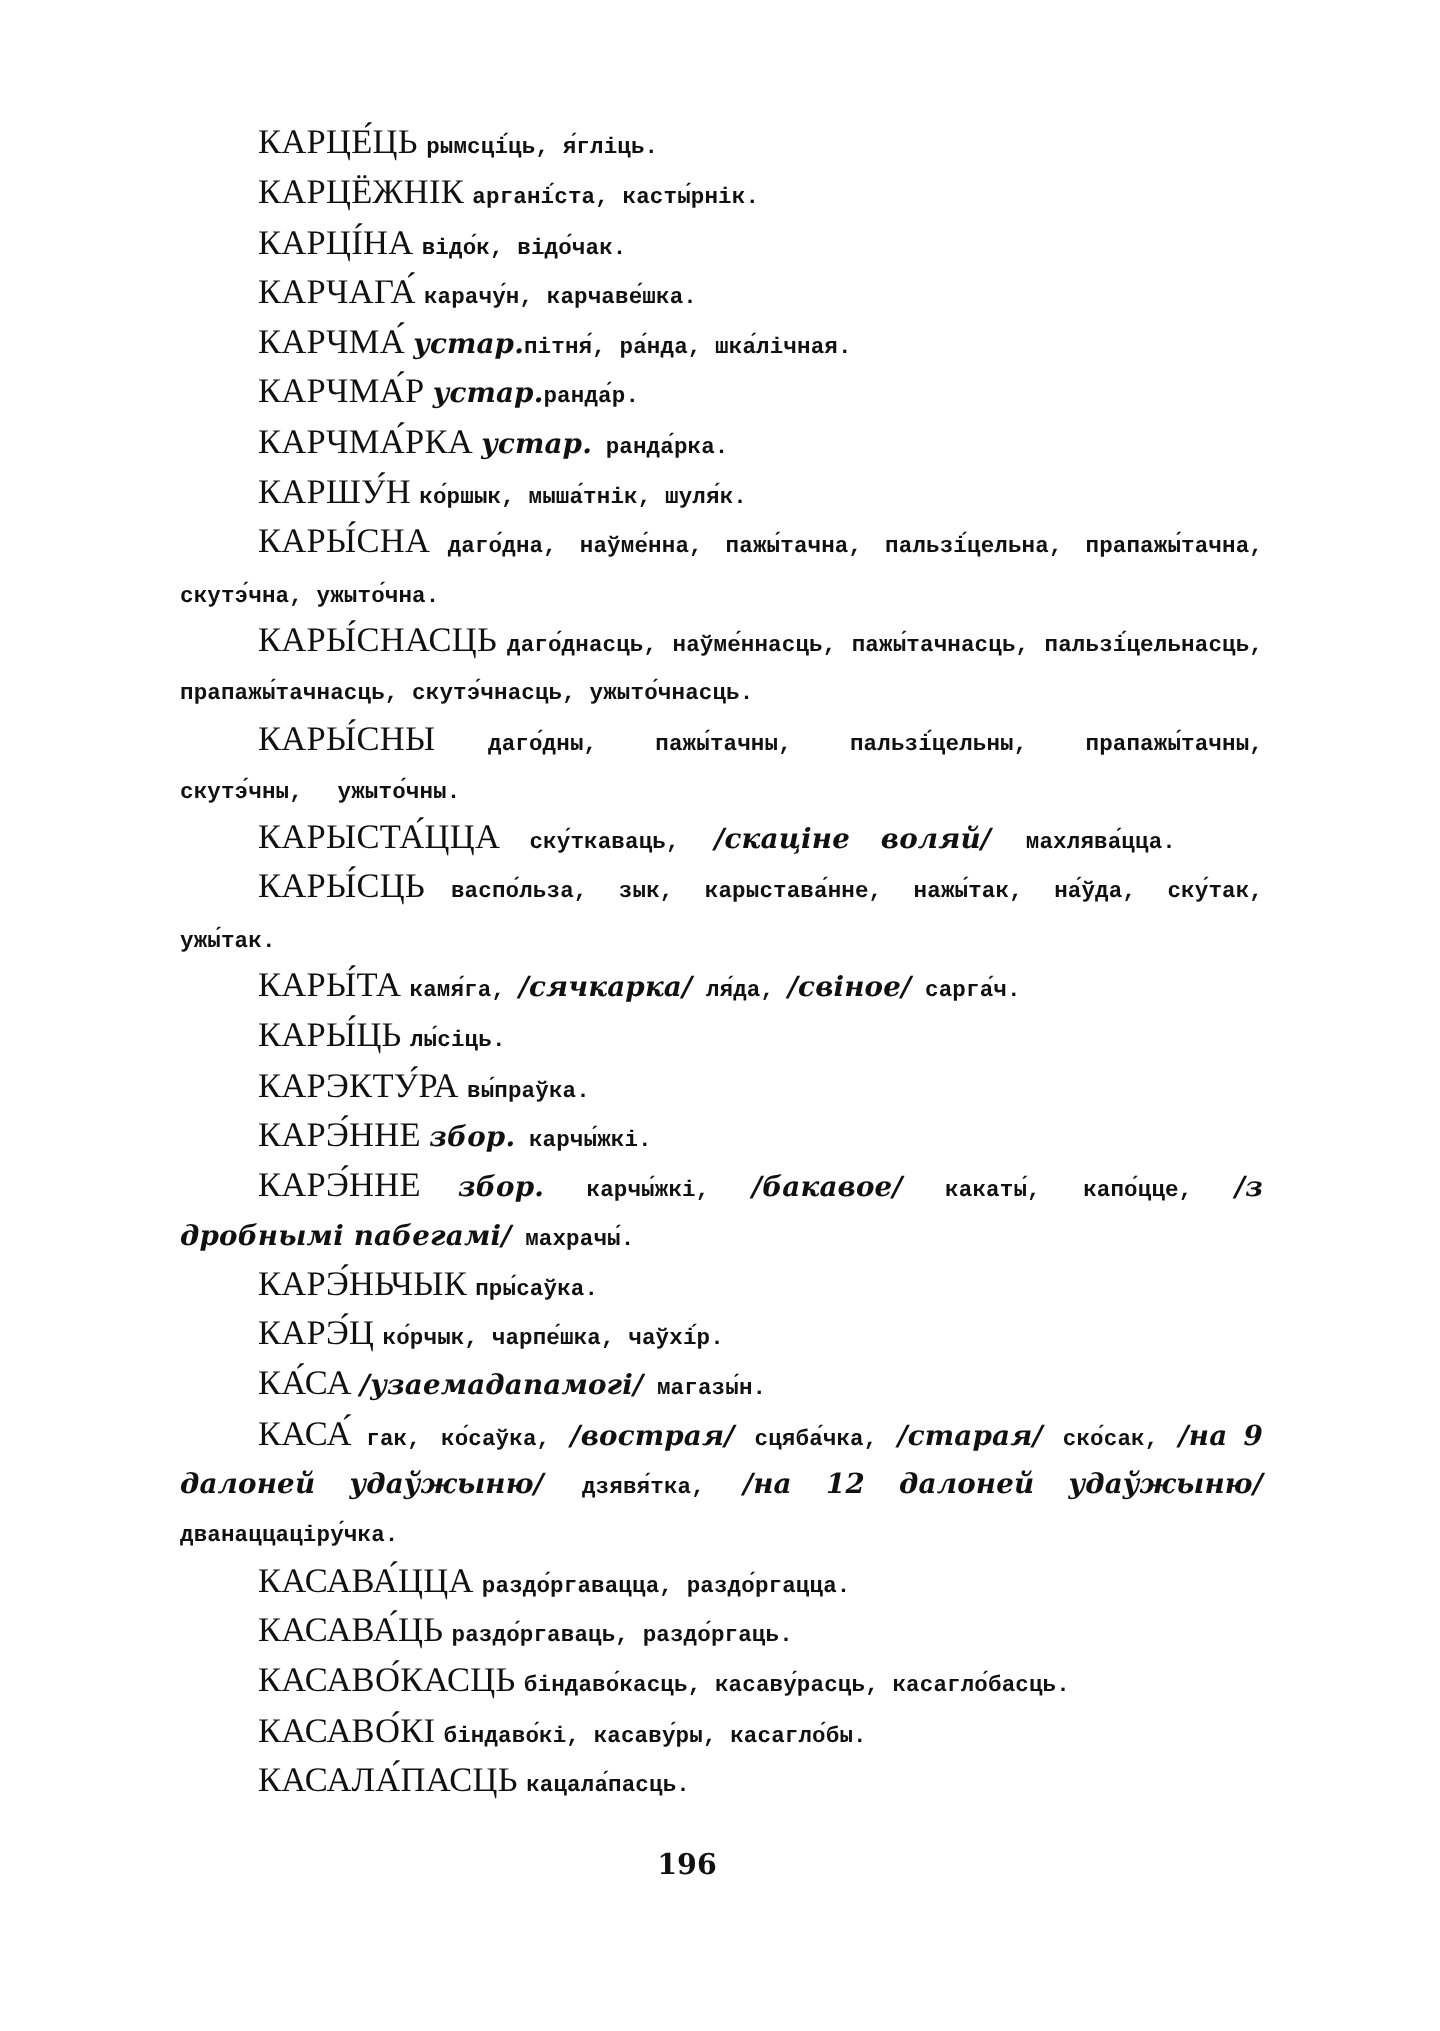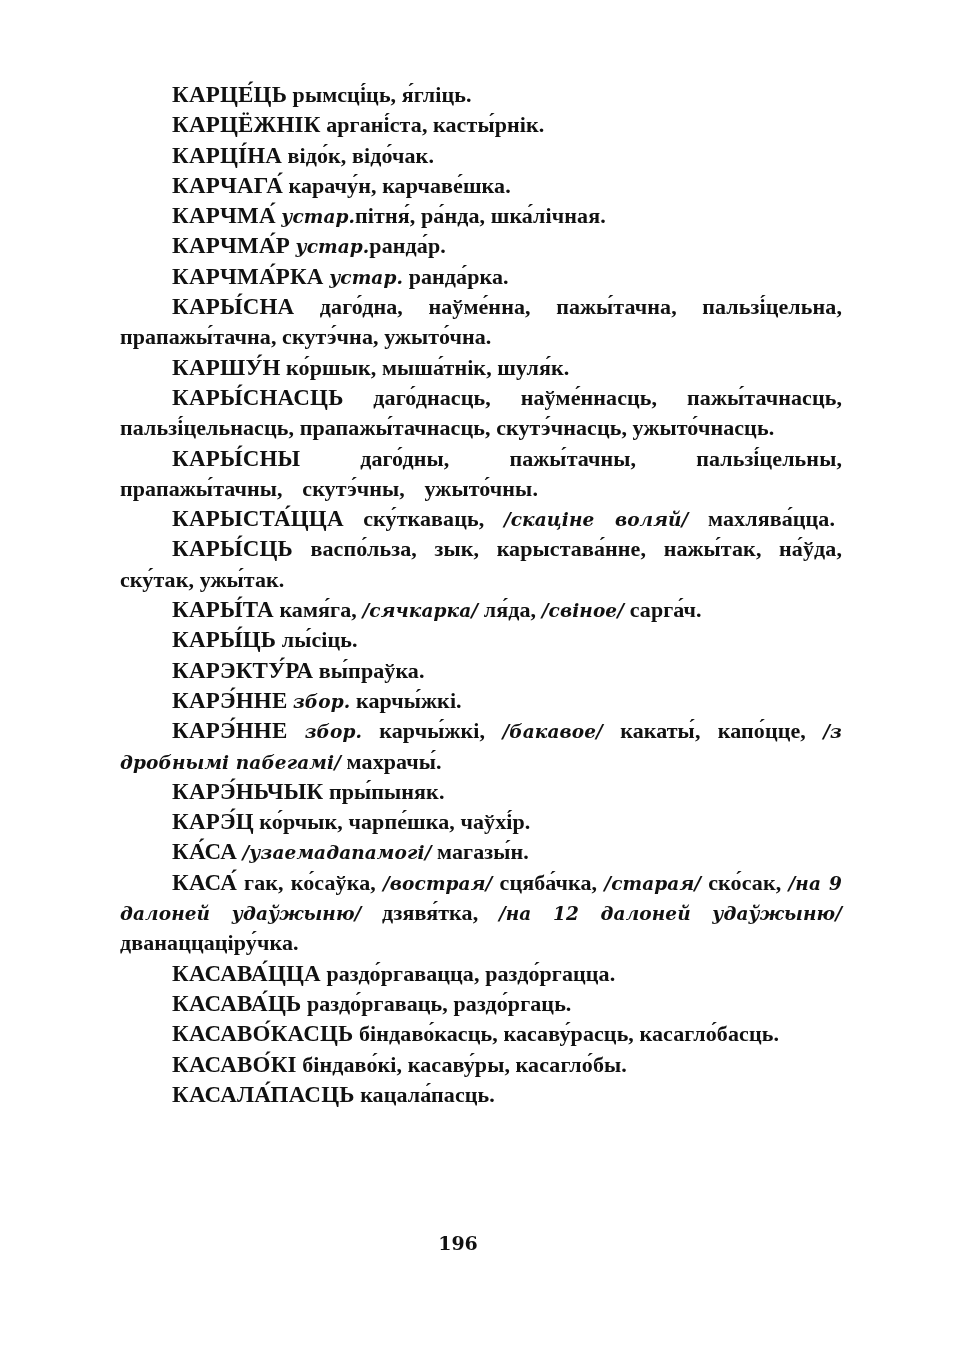--- a/index.html
+++ b/index.html
@@ -9,22 +9,22 @@
     left: 120px;
     top: 80px;
     width: 722px;
     font-family: "Liberation Serif", "DejaVu Serif", serif;
     font-size: 21.5px;
     line-height: 29.3px;
     color: #111111;
     letter-spacing: 0.1px;
   }
   .entry { text-indent: 52px; text-align: justify; margin: 0; }
-  .hw { font-family: "Liberation Serif", "DejaVu Serif", serif; font-size: 23px; letter-spacing: 0.2px; font-weight: bold; }
-  .def { font-weight: bold; font-family: Liberation Serif, serif; font-size: 22px; }
+  .hw { font-family: "Liberation Serif", "DejaVu Serif", serif; font-size: 23px; letter-spacing: 0.2px; }
+  .def { font-weight: bold; font-family: Liberation Mono, monospace; font-size: 15px; }
   .it { font-style: italic; font-weight: bold; font-family: "DejaVu Serif", "Liberation Serif", serif; font-size: 18.5px; margin-top: 28px; }
   .spaced { word-spacing: 14px; }
   .page-number {
     position: absolute;
     left: 0; width: 916px;
     top: 1232px;
     text-align: center;
     font-family: "DejaVu Serif", "Liberation Serif", serif;
     font-weight: bold;
     font-size: 19px;
@@ -35,32 +35,32 @@
 <body>
 
 <div class="page" id="page">
     <p class="entry"><span class="hw">КАРЦЕ́ЦЬ</span> <span class="def">рымсці́ць, я́гліць.</span></p>
     <p class="entry"><span class="hw">КАРЦЁЖНІК</span> <span class="def">аргані́ста, касты́рнік.</span></p>
     <p class="entry"><span class="hw">КАРЦІ́НА</span> <span class="def">відо́к, відо́чак.</span></p>
     <p class="entry"><span class="hw">КАРЧАГА́</span> <span class="def">карачу́н, карчаве́шка.</span></p>
     <p class="entry"><span class="hw">КАРЧМА́</span> <span class="it">устар.</span><span class="def">пітня́, ра́нда, шка́лічная.</span></p>
     <p class="entry"><span class="hw">КАРЧМА́Р</span> <span class="it">устар.</span><span class="def">ранда́р.</span></p>
     <p class="entry"><span class="hw">КАРЧМА́РКА</span> <span class="it">устар.</span><span class="def"> ранда́рка.</span></p>
+    <p class="entry"><span class="hw">КАРШУ́Н</span> <span class="def">ко́ршык, мыша́тнік, шуля́к.</span></p>
     <p class="entry"><span class="hw">КАРЫ́СНА</span> <span class="def">даго́дна, наўме́нна, пажы́тачна, пальзі́цельна, прапажы́тачна, скутэ́чна, ужыто́чна.</span></p>
-    <p class="entry"><span class="hw">КАРШУ́Н</span> <span class="def">ко́ршык, мыша́тнік, шуля́к.</span></p>
     <p class="entry"><span class="hw">КАРЫ́СНАСЦЬ</span> <span class="def">даго́днасць, наўме́ннасць, пажы́тачнасць, пальзі́цельнасць, прапажы́тачнасць, скутэ́чнасць, ужыто́чнасць.</span></p>
     <p class="entry spaced"><span class="hw">КАРЫ́СНЫ</span> <span class="def">даго́дны, пажы́тачны, пальзі́цельны, прапажы́тачны, скутэ́чны, ужыто́чны.</span></p>
     <p class="entry spaced"><span class="hw">КАРЫСТА́ЦЦА</span> <span class="def">ску́ткаваць, </span><span class="it">/скаціне воляй/</span><span class="def"> махлява́цца.</span></p>
     <p class="entry"><span class="hw">КАРЫ́СЦЬ</span> <span class="def">васпо́льза, зык, карыстава́нне, нажы́так, на́ўда, ску́так, ужы́так.</span></p>
     <p class="entry"><span class="hw">КАРЫ́ТА</span> <span class="def">камя́га, </span><span class="it">/сячкарка/</span><span class="def"> ля́да, </span><span class="it">/свіное/</span><span class="def"> сарга́ч.</span></p>
     <p class="entry"><span class="hw">КАРЫ́ЦЬ</span> <span class="def">лы́сіць.</span></p>
     <p class="entry"><span class="hw">КАРЭКТУ́РА</span> <span class="def">вы́праўка.</span></p>
     <p class="entry"><span class="hw">КАРЭ́ННЕ</span> <span class="it">збор.</span><span class="def"> карчы́жкі.</span></p>
     <p class="entry"><span class="hw">КАРЭ́ННЕ</span> <span class="it">збор.</span><span class="def"> карчы́жкі, </span><span class="it">/бакавое/</span><span class="def"> какаты́, капо́цце, </span><span class="it">/з дробнымі пабегамі/</span><span class="def"> махрачы́.</span></p>
-    <p class="entry"><span class="hw">КАРЭ́НЬЧЫК</span> <span class="def">пры́пыняк.</span></p>
+    <p class="entry"><span class="hw">КАРЭ́НЬЧЫК</span> <span class="def">пры́саўка.</span></p>
     <p class="entry"><span class="hw">КАРЭ́Ц</span> <span class="def">ко́рчык, чарпе́шка, чаўхі́р.</span></p>
     <p class="entry"><span class="hw">КА́СА</span> <span class="it">/узаемадапамогі/</span><span class="def"> магазы́н.</span></p>
     <p class="entry"><span class="hw">КАСА́</span> <span class="def">гак, ко́саўка, </span><span class="it">/вострая/</span><span class="def"> сцяба́чка, </span><span class="it">/старая/</span><span class="def"> ско́сак, </span><span class="it">/на 9 далоней удаўжыню/</span><span class="def"> дзявя́тка, </span><span class="it">/на 12 далоней удаўжыню/</span><span class="def"> дванаццаціру́чка.</span></p>
     <p class="entry"><span class="hw">КАСАВА́ЦЦА</span> <span class="def">раздо́ргавацца, раздо́ргацца.</span></p>
     <p class="entry"><span class="hw">КАСАВА́ЦЬ</span> <span class="def">раздо́ргаваць, раздо́ргаць.</span></p>
     <p class="entry"><span class="hw">КАСАВО́КАСЦЬ</span> <span class="def">біндаво́касць, касаву́расць, касагло́басць.</span></p>
     <p class="entry"><span class="hw">КАСАВО́КІ</span> <span class="def">біндаво́кі, касаву́ры, касагло́бы.</span></p>
     <p class="entry"><span class="hw">КАСАЛА́ПАСЦЬ</span> <span class="def">кацала́пасць.</span></p>
   </div>
 <div class="page-number">196</div>

